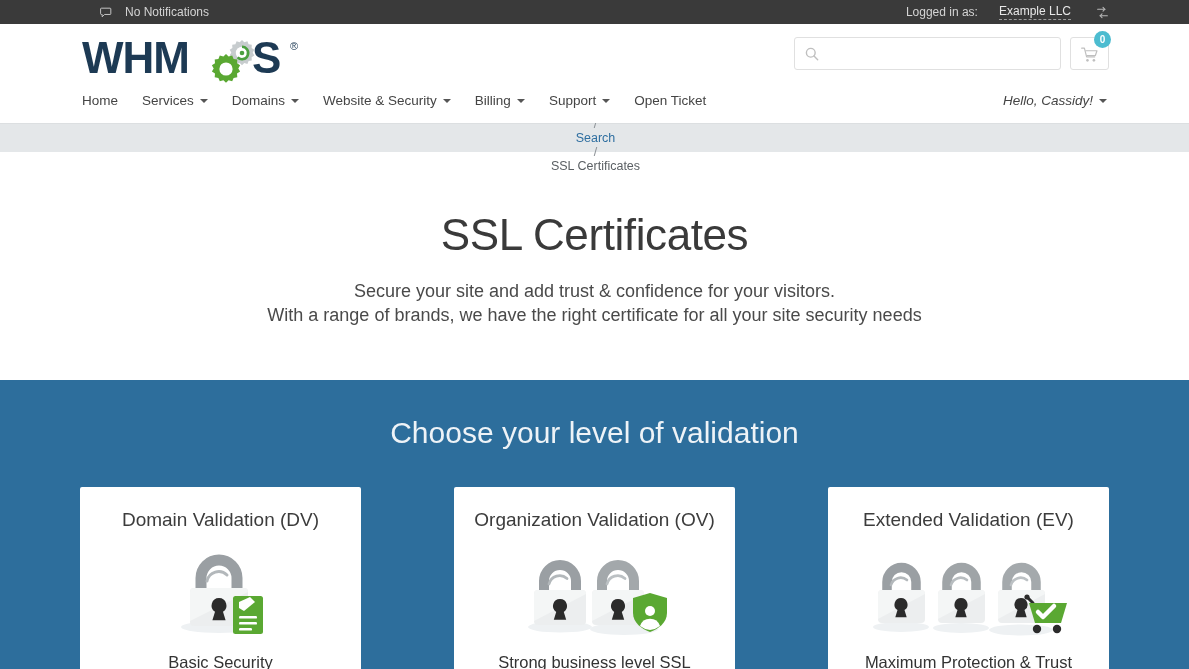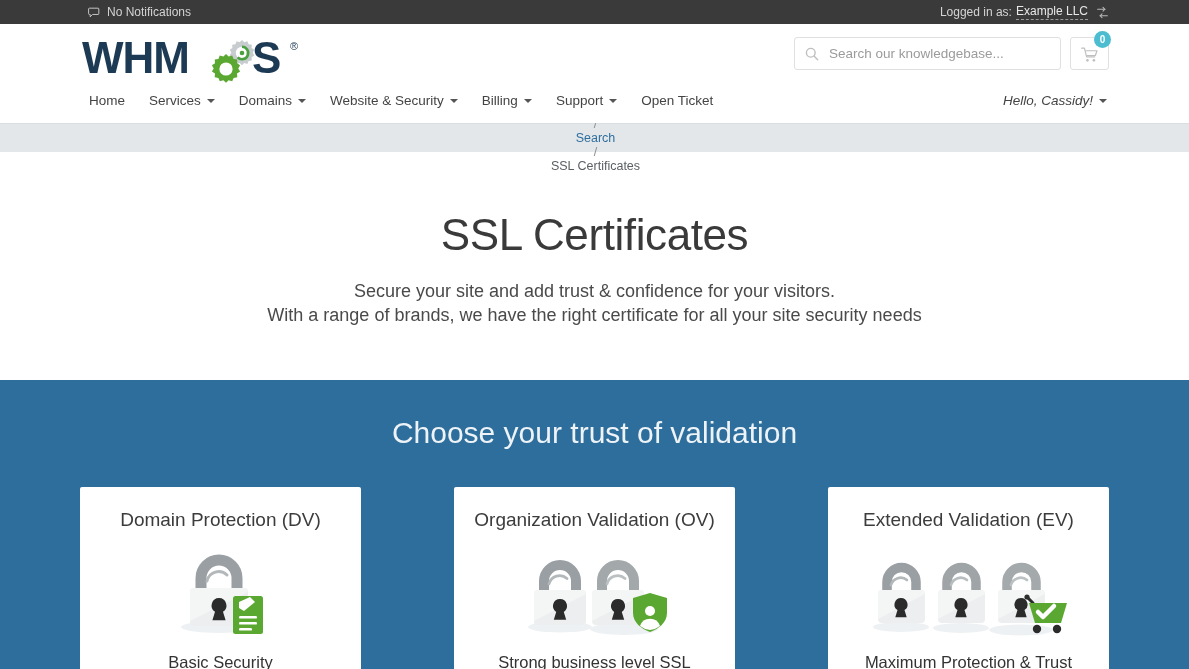--- a/index.html
+++ b/index.html
@@ -23,27 +23,27 @@
   }
   .topbar-inner {
     width: 1029px;
     margin: 0 auto;
     display: flex;
     align-items: center;
     justify-content: space-between;
     height: 100%;
   }
   .notif {
-    display: flex; align-items: center; gap: 6px;
+    display: flex; align-items: center; gap: 12px;
     color: #d4d4d4;
-    margin-left: 8px;
+    margin-left: 20px;
   }
   .notif-icon { display: inline-block; width: 13px; height: 11px; position: relative; }
   .logged {
-    display: flex; align-items: center; gap: 4px; color: #d4d4d4;
+    display: flex; align-items: center; gap: 21px; color: #d4d4d4;
   }
   .logged-label { color: #d4d4d4; }
   .logged-entity {
     color: #e8e8e8;
     border-bottom: 1px dashed #9a9a9a;
     padding-bottom: 1px;
     cursor: pointer;
   }
   .switch-icon { display:inline-block; width:13px; height:13px; margin-left:4px; opacity:.85; }
 
@@ -109,21 +109,21 @@
     font-size: 10px;
     font-weight: bold;
     display: flex; align-items: center; justify-content: center;
     line-height: 1;
     padding: 0 2px;
   }
 
   
   .nav {
     position: absolute;
-    left: 7px; bottom: 10px;
+    left: 0; bottom: 10px;
     display: flex; align-items: center;
   }
   .nav-item {
     font-size: 13.5px;
     color: #444;
     padding: 5px 12px;
     text-decoration: none;
     display: flex; align-items: center; gap: 5px;
     cursor: pointer;
     white-space: nowrap;
@@ -281,21 +281,20 @@
     </div>
 
     <div class="header-right">
       <div class="searchbox">
         <span class="search-icon">
           <svg viewBox="0 0 16 16" width="14" height="14">
             <circle cx="6.6" cy="6.6" r="5" fill="none" stroke="#8b8b8b" stroke-width="1.6"></circle>
             <line x1="10.3" y1="10.3" x2="14.5" y2="14.5" stroke="#8b8b8b" stroke-width="1.6" stroke-linecap="round"></line>
           </svg>
         </span>
-        <input class="search-input" type="text" placeholder="Search our knowledgebase..." style="">
       </div>
       <div class="cart-btn">
         <span class="cart-icon">
           <svg viewBox="0 0 20 18" width="17" height="16">
             <path d="M0.8 1 h3.2 l2.6 10.2 h9.6" fill="none" stroke="#8b8b8b" stroke-width="1.4" stroke-linecap="round" stroke-linejoin="round"></path>
             <path d="M5.2 4 h13.6 l-1.9 5.6 h-10.3" fill="none" stroke="#8b8b8b" stroke-width="1.4" stroke-linejoin="round"></path>
             <circle cx="7.6" cy="15.3" r="1.5" fill="#8b8b8b"></circle>
             <circle cx="15.2" cy="15.3" r="1.5" fill="#8b8b8b"></circle>
           </svg>
         </span>
@@ -352,26 +351,26 @@
   </div>
 </div>
 
 <div class="hero">
   <h1>SSL Certificates</h1>
   <p>Secure your site and add trust &amp; confidence for your visitors.</p>
   <p>With a range of brands, we have the right certificate for all your site security needs</p>
 </div>
 
 <div class="blue">
-  <h2>Choose your trust of validation</h2>
+  <h2>Choose your level of validation</h2>
 
   <div class="cards">
 
     <div class="card">
-      <div class="card-title">Domain Protection (DV)</div>
+      <div class="card-title">Domain Validation (DV)</div>
       <div class="card-art">
         <svg viewBox="0 0 120 96" width="120" height="96">
           <ellipse cx="58" cy="86" rx="38" ry="6" fill="#eef1f3"></ellipse>
           <path d="M40 48 v-11 a18 18 0 0 1 36 0 v11" fill="none" stroke="#9a9fa3" stroke-width="11"></path>
           <path d="M46 40 a12 12 0 0 1 20 -6" fill="none" stroke="#b3b8bb" stroke-width="3" stroke-linecap="round"></path>
           <rect x="29" y="47" width="58" height="38" rx="4" fill="#eceeef"></rect>
           <path d="M29 80 L87 51 v-0 a4 4 0 0 0 -4 -4 H33 a4 4 0 0 0 -4 4 z" fill="#f4f6f6"></path>
           <path d="M58 57 a7.5 7.5 0 0 1 4 13.8 l2.6 8.4 h-13.2 l2.6 -8.4 A7.5 7.5 0 0 1 58 57 z" fill="#2b2b2b"></path>
           <rect x="72" y="55" width="30" height="38" rx="2.5" fill="#5aa832"></rect>
           <path d="M78 61 l11 -5 5 5 -11 9 -5 -3 z" fill="#ffffff"></path>

